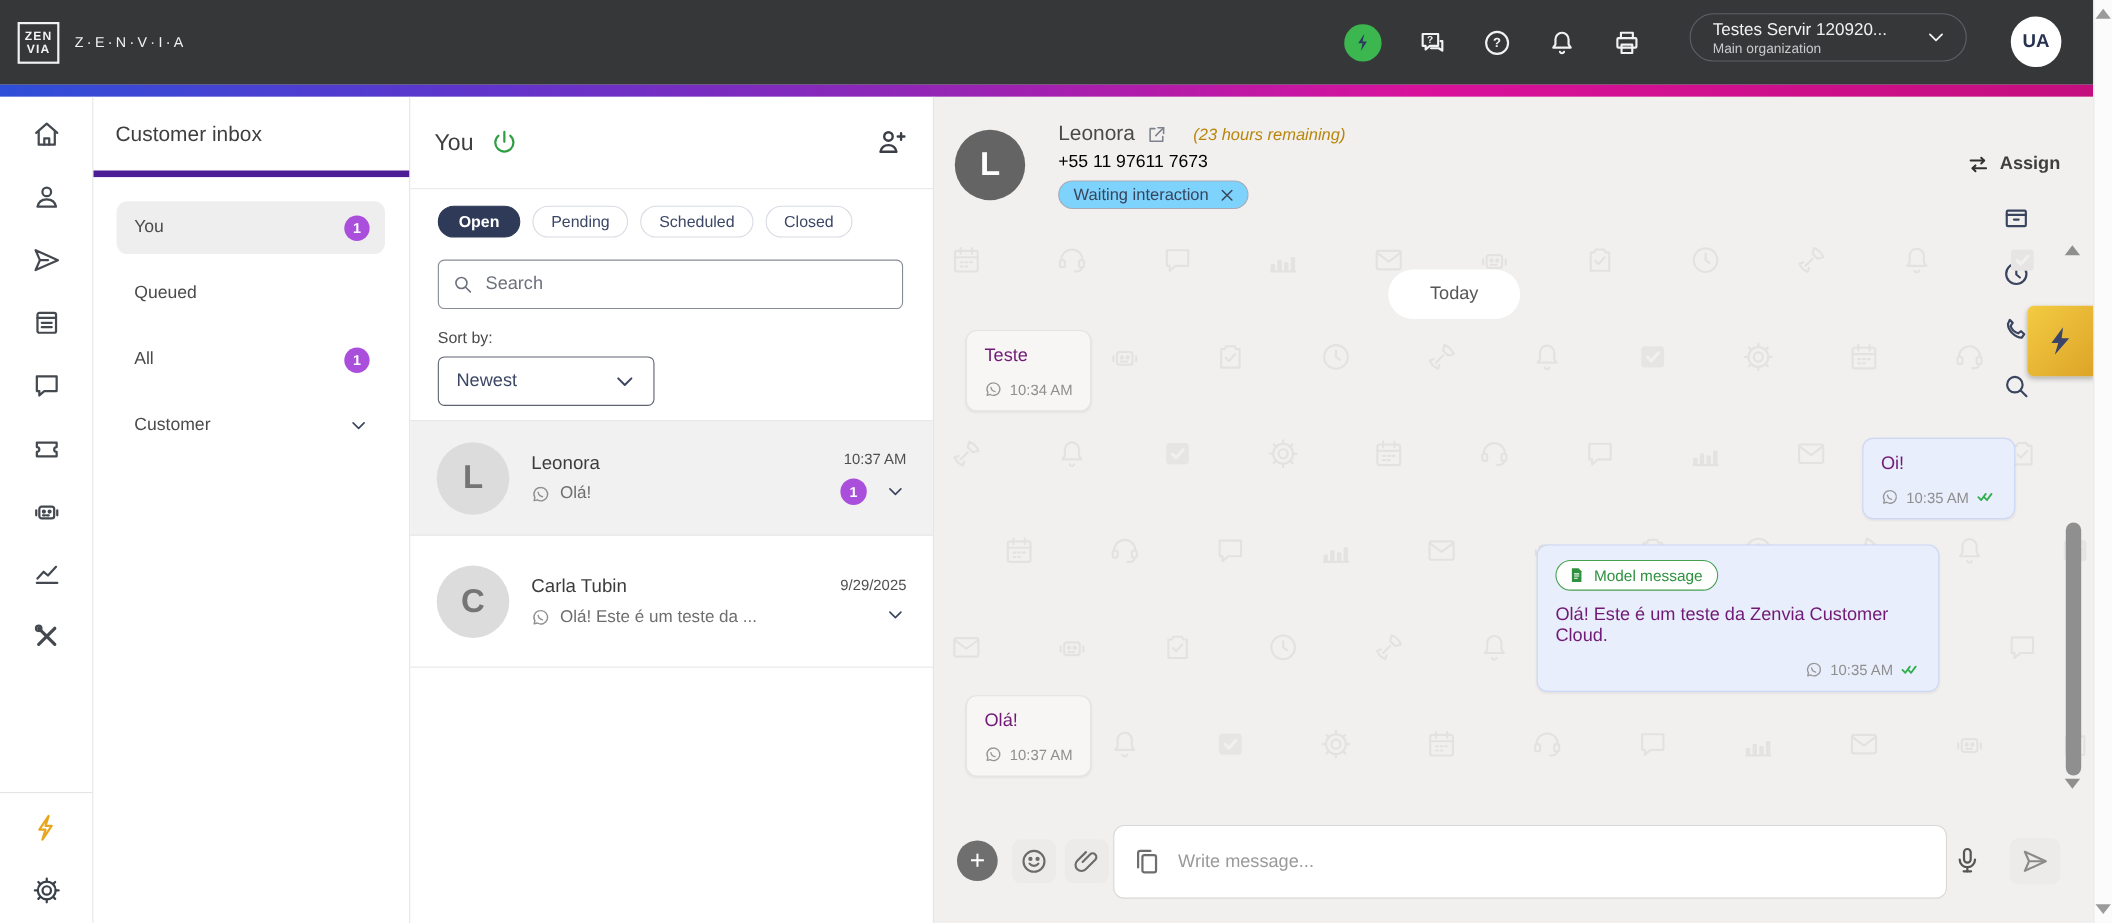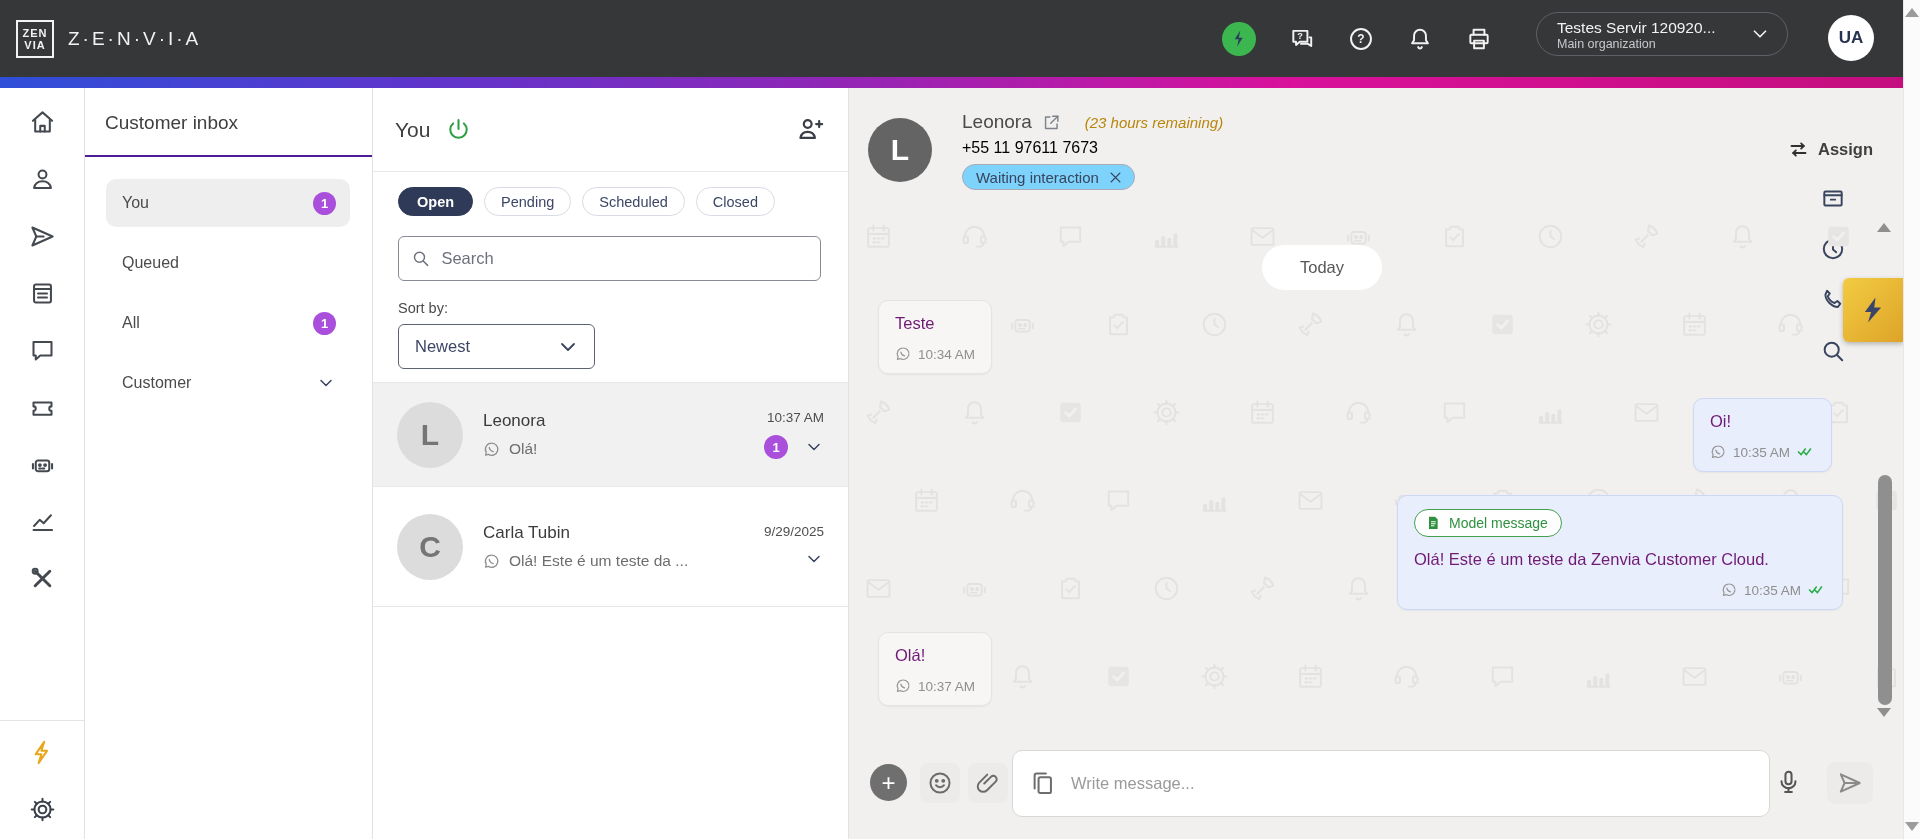--- a/index.html
+++ b/index.html
@@ -2,21 +2,21 @@
 <html><head>
 <meta charset="utf-8">
 <style>
   * { margin:0; padding:0; box-sizing:border-box; }
   html,body { width:1920px; height:839px; overflow:hidden; font-family:"Liberation Sans", sans-serif; background:#f1f0ef; }
   svg.ic { stroke:currentColor; fill:none; stroke-width:1.8; stroke-linecap:round; stroke-linejoin:round; display:block; }
 
   
   .topbar { position:absolute; left:0; top:0; width:1903px; height:77px; background:#363739; display:flex; align-items:center; }
   .logo-box { width:38px; height:38px; border:2px solid #f2f2f2; margin-left:16px; display:flex; flex-direction:column; align-items:center; justify-content:center; color:#f2f2f2; font-size:11px; font-weight:bold; letter-spacing:1px; line-height:12px; }
-  .brand { color:#f2f2f2; font-size:19px; letter-spacing:3px; margin-left:14px; }
+  .brand { color:#f2f2f2; font-size:13px; letter-spacing:3px; margin-left:14px; }
   .top-icons { position:absolute; left:1222px; top:0; height:77px; display:flex; align-items:center; gap:33px; color:#f2f2f2; }
   .top-icons .tico { width:26px; height:26px; cursor:pointer; }
   .assistant-circle { width:34px; height:34px; border-radius:50%; background:#3cb64f; display:flex; align-items:center; justify-content:center; }
   .org-pill { position:absolute; left:1536px; top:12px; width:252px; height:44px; border:1px solid #5d6167; border-radius:27px; display:flex; align-items:center; padding:0 16px 0 20px; cursor:pointer; }
   .org-name { color:#f2f2f3; font-size:15.5px; line-height:19px; white-space:nowrap; }
   .org-sub { color:#c7c9cc; font-size:12.5px; }
   .org-chevron { color:#f2f2f3; margin-left:auto; width:22px; height:22px; }
   .avatar { position:absolute; left:1828px; top:15px; width:46px; height:46px; border-radius:50%; background:#ffffff; color:#263250; font-weight:bold; font-size:17px; display:flex; align-items:center; justify-content:center; cursor:pointer; }
 
   .gradbar { position:absolute; left:0; top:77px; width:1903px; height:11px; background:linear-gradient(90deg,#2e4fd8 0%,#5e35cc 22%,#8c27b8 42%,#d9119b 68%,#c40e7e 100%); }
@@ -32,21 +32,21 @@
   .rail { position:absolute; left:0; top:88px; width:85px; height:751px; background:#fff; border-right:1px solid #e2e2e2; display:flex; flex-direction:column; align-items:center; }
   .rail .ric { width:27px; height:27px; color:#44494f; margin-top:30px; cursor:pointer; }
   .rail .ric:first-child { margin-top:21px; }
   .rail-bottom { margin-top:auto; width:100%; border-top:1px solid #e4e4e4; display:flex; flex-direction:column; align-items:center; padding:18px 0 16px; }
   .rail-bottom .ric2 { width:27px; height:27px; cursor:pointer; }
   .lightning-o { color:#e8a61d; }
   .gear-c { color:#3a414b; margin-top:30px; }
 
   
   .inbox { position:absolute; left:85px; top:88px; width:288px; height:751px; background:#fff; border-right:1px solid #e2e2e2; }
-  .inbox-title { font-size:19px; color:#3f3f3f; padding:24px 0 21px 20px; border-bottom:2px solid #4c1d95; }
+  .inbox-title { font-size:19px; color:#3f3f3f; padding:24px 0 21px 20px; border-bottom:6px solid #4c1d95; }
   .inbox-list { padding:22px 22px 0 21px; }
   .inbox-item { height:48px; border-radius:10px; display:flex; align-items:center; padding:0 14px 0 16px; margin-bottom:12px; font-size:16px; color:#4b4b4b; cursor:pointer; }
   .inbox-item.sel { background:#eeeeee; }
   .badge { min-width:23px; height:23px; border-radius:50%; background:#aa4fdc; color:#fff; font-size:13px; font-weight:bold; display:flex; align-items:center; justify-content:center; margin-left:auto; }
   .chev-right { margin-left:auto; color:#39445e; width:20px; height:20px; }
 
   
   .listp { position:absolute; left:373px; top:88px; width:476px; height:751px; background:#fff; border-right:1px solid #e2e2e2; }
   .listp-head { height:84px; border-bottom:1px solid #e8e8e8; display:flex; align-items:center; padding:0 24px 0 22px; }
   .listp-title { font-size:21px; color:#3f3f3f; }
@@ -712,21 +712,21 @@
             <path d="M8.8 9.2c.5 3.2 2.7 5.1 5.6 5.7"></path>
           </svg>
         <span>10:35 AM</span>
         <svg class="ic dck" viewBox="0 0 24 16">
             <polyline points="2 8 5.5 11.5 11 4"></polyline>
             <polyline points="9 8 12.5 11.5 18 4"></polyline>
           </svg>
       </div>
     </div>
 
-    <div class="bubble out" style="left:548px; top:280px; width:446px;">
+    <div class="bubble out" style="left:548px; top:280px; width:366px;">
       <div class="modelpill">
         <svg class="mdoc" viewBox="0 0 24 24">
             <path d="M6 2.5h9l4 4V21H6z" fill="#2f9140" stroke="none"></path>
             <path d="M9 10h7M9 13h7M9 16h5" stroke="#fff" stroke-width="1.6" fill="none"></path>
           </svg>
         <span>Model message</span>
       </div>
       <div class="btext" style="margin-top:13px;">Olá! Este é um teste da Zenvia Customer Cloud.</div>
       <div class="btime right">
         <svg class="ic wa" viewBox="0 0 24 24">

